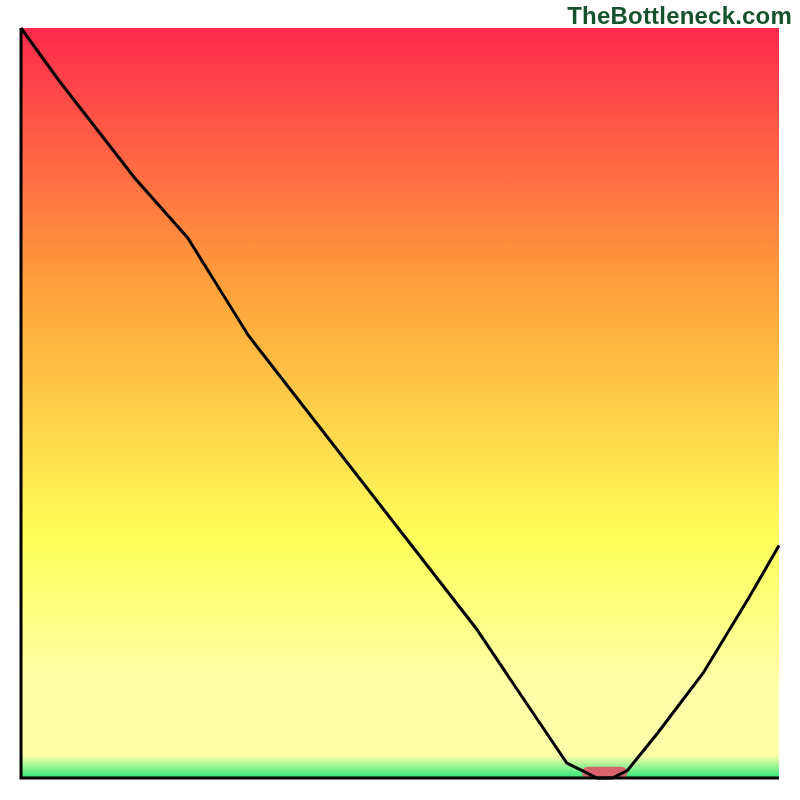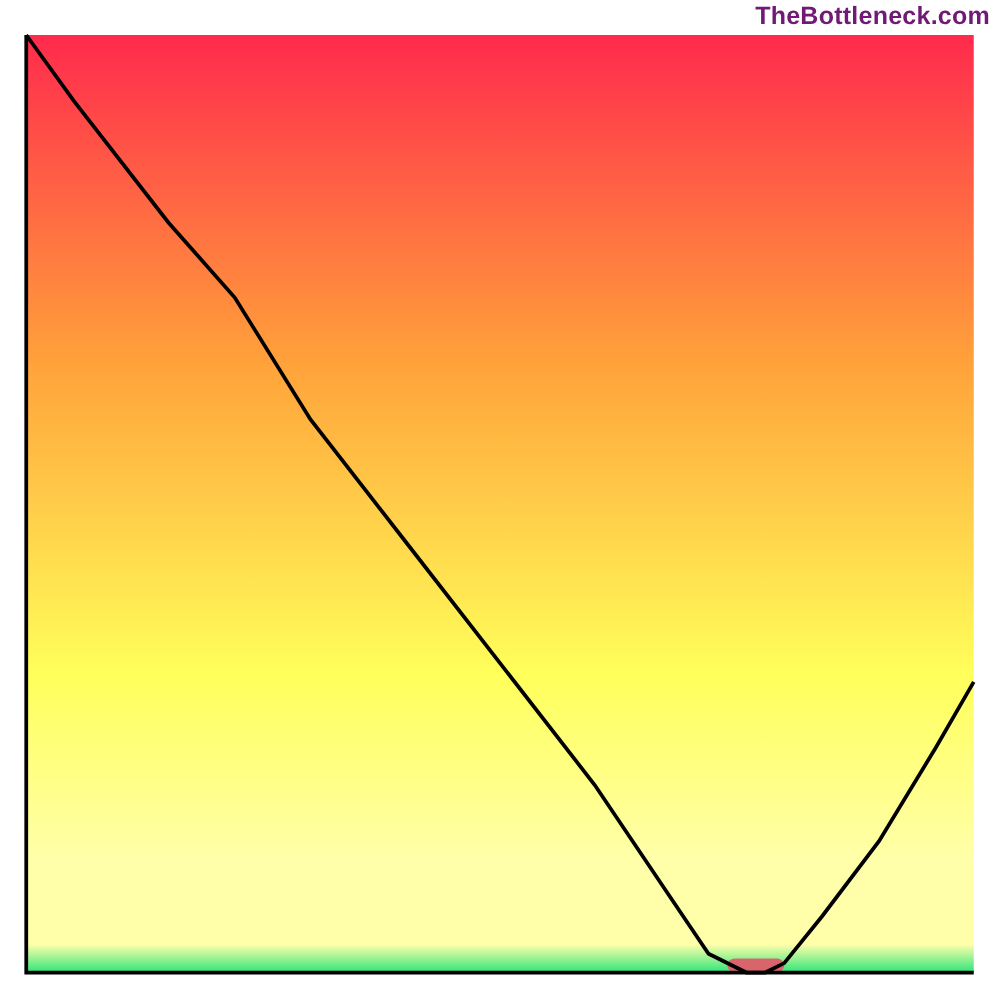--- a/index.html
+++ b/index.html
@@ -13,23 +13,23 @@
   .canvas {
     position: relative;
     width: 800px;
     height: 800px;
   }
   .attribution {
     position: absolute;
     top: 2px;
     right: 8px;
     font-family: Arial, Helvetica, sans-serif;
-    font-size: 20px;
+    font-size: 24px;
     font-weight: 600;
-    color: #701a75;
+    color: #14532d;
     letter-spacing: 0.2px;
   }
   svg.plot {
     position: absolute;
     inset: 0;
   }
 </style>
 </head>
 <body>
 

